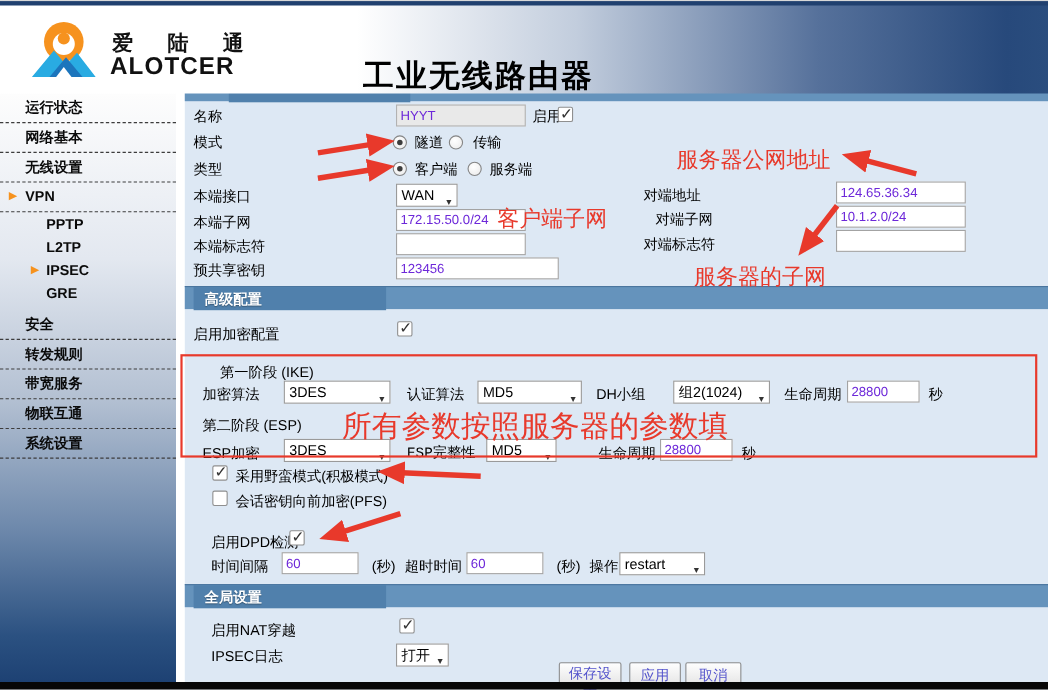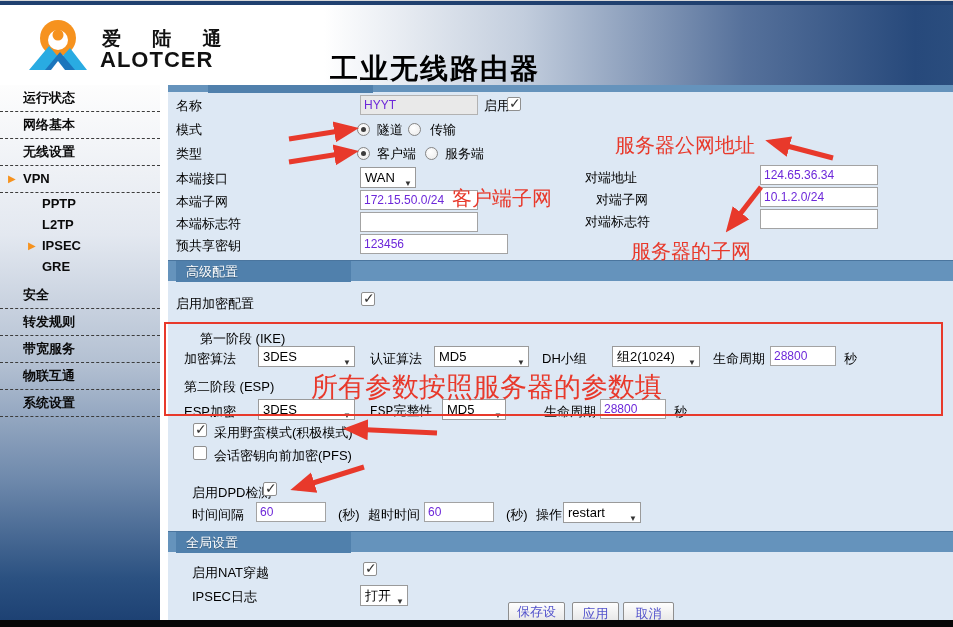--- a/index.html
+++ b/index.html
@@ -27,21 +27,21 @@
   }
   .mi { position:relative; height:27px; line-height:25px; padding-left:23px; font-weight:bold; font-size:13px; color:#0a0a0a; border-bottom:1px dashed #3c3c3c; cursor:pointer; white-space:nowrap; }
   .ms { position:relative; height:21px; line-height:21px; padding-left:42px; font-weight:bold; font-size:13px; color:#0a0a0a; cursor:pointer; white-space:nowrap; }
   .ms.last { margin-bottom:5px; }
   .tri { position:absolute; left:8px; top:0; color:#f6921e; font-size:10px; }
   .ms .tri { left:28px; }
   
   #content { position:absolute; left:168px; top:82px; width:785px; height:538px; background:#dde8f4; z-index:3; }
   .bar { position:absolute; left:0; width:785px; height:21px; background:#6593bc; border-top:1px solid #4a759e; }
   .bar .seg { position:absolute; left:8px; top:0; width:175px; height:21px; background:#5080ac; }
-  .bar .bt { position:absolute; left:18px; top:2px; color:#fff; font-weight:normal; font-size:13px; text-shadow:0 1px 1px rgba(0,0,0,.35); }
+  .bar .bt { position:absolute; left:18px; top:2px; color:#fff; font-weight:bold; font-size:13px; text-shadow:0 1px 1px rgba(0,0,0,.35); }
   .lb { position:absolute; height:18px; line-height:18px; font-size:13px; color:#000; white-space:nowrap; }
   .inp { position:absolute; height:20px; border:1px solid #a3a3a3; background:#fff; font-size:12px; padding:0 3px; color:#6d28d9; font-family:inherit; }
   .inp.gray { background:#e9e9e9; border-color:#b2b2b2; }
   .sel { position:absolute; height:21px; border:1px solid #9a9a9a; background:#fff; font-size:13px; line-height:19px; padding:0 16px 0 4px; cursor:pointer; white-space:nowrap; }
   .sel .ar { position:absolute; right:3px; top:6px; font-size:8px; color:#333; }
   .cb { position:absolute; width:14px; height:14px; background:#fff; border:1px solid #8f8f8f; border-radius:2px; cursor:pointer; }
   .cb.on::after { content:"\2713"; position:absolute; left:1px; top:-3px; font-size:14px; font-weight:bold; color:#333; }
   .rd { position:absolute; width:13px; height:13px; border:1px solid #858585; border-radius:50%; background:radial-gradient(circle at 40% 35%,#ffffff 0%,#e9e9e9 100%); cursor:pointer; }
   .rd.on::after { content:""; position:absolute; left:3px; top:3px; width:5px; height:5px; border-radius:50%; background:#3d3d3d; }
   .btn { position:absolute; height:24px; border:1px solid #8e8e8e; border-radius:2px; background:linear-gradient(#fefefe,#e2e2e2); color:#5353cc; font-size:13px; font-family:inherit; cursor:pointer; padding:0 6px; }

